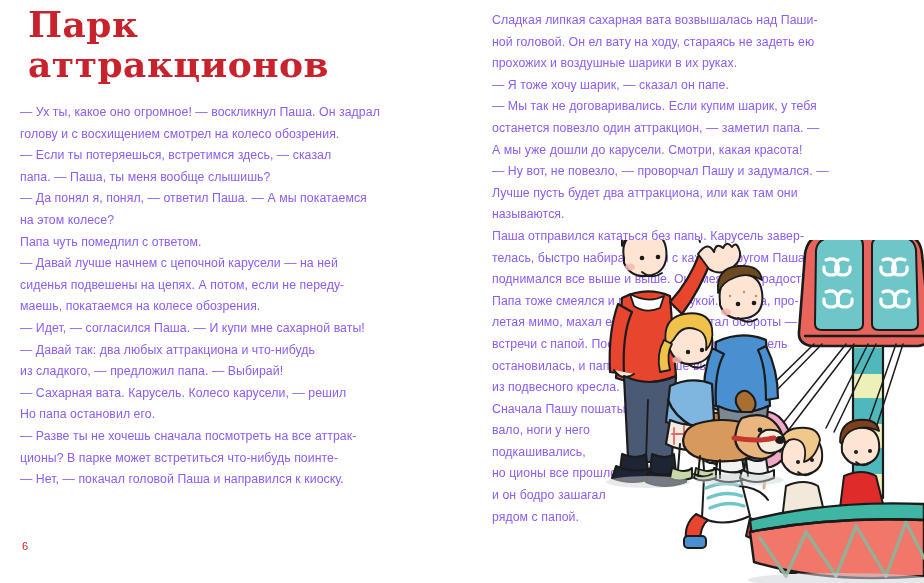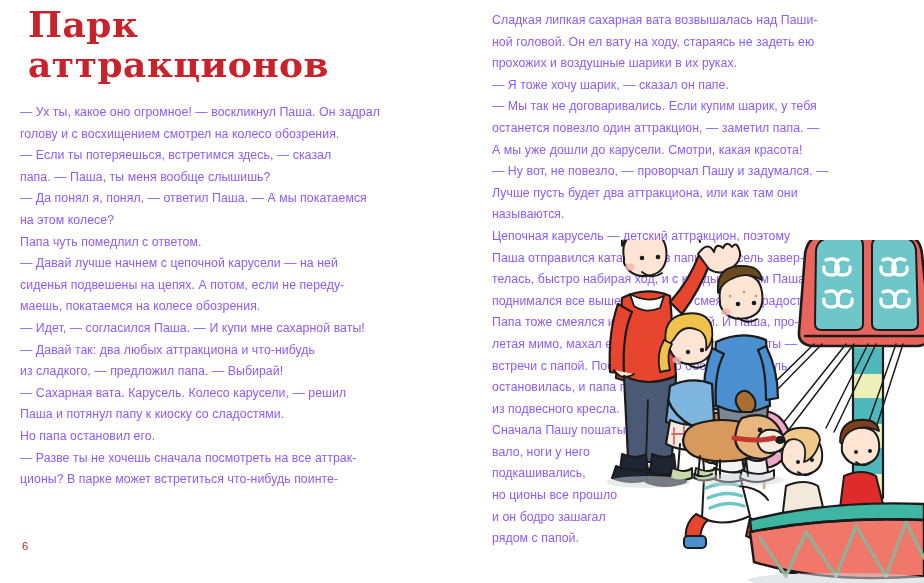--- a/index.html
+++ b/index.html
@@ -103,38 +103,37 @@
     <span class="ln">— Да понял я, понял, — ответил Паша. — А мы покатаемся</span>
     <span class="ln">на этом колесе?</span>
     <span class="ln">Папа чуть помедлил с ответом.</span>
     <span class="ln">— Давай лучше начнем с цепочной карусели — на ней</span>
     <span class="ln">сиденья подвешены на цепях. А потом, если не переду-</span>
     <span class="ln">маешь, покатаемся на колесе обозрения.</span>
     <span class="ln">— Идет, — согласился Паша. — И купи мне сахарной ваты!</span>
     <span class="ln">— Давай так: два любых аттракциона и что-нибудь</span>
     <span class="ln">из сладкого, — предложил папа. — Выбирай!</span>
     <span class="ln">— Сахарная вата. Карусель. Колесо карусели, — решил</span>
-    <span class="ln">Паша и потянул папу к киоску со сладостями.</span>
     <span class="ln">Но папа остановил его.</span>
     <span class="ln">— Разве ты не хочешь сначала посмотреть на все аттрак-</span>
     <span class="ln">ционы? В парке может встретиться что-нибудь поинте-</span>
+    <span class="ln">— Нет, — покачал головой Паша и направился к киоску.</span>
   </div>
 
   <div class="right-body body-text">
     <span class="ln">Сладкая липкая сахарная вата возвышалась над Паши-</span>
     <span class="ln">ной головой. Он ел вату на ходу, стараясь не задеть ею</span>
     <span class="ln">прохожих и воздушные шарики в их руках.</span>
     <span class="ln">— Я тоже хочу шарик, — сказал он папе.</span>
     <span class="ln">— Мы так не договаривались. Если купим шарик, у тебя</span>
     <span class="ln">останется повезло один аттракцион, — заметил папа. —</span>
     <span class="ln">А мы уже дошли до карусели. Смотри, какая красота!</span>
     <span class="ln">— Ну вот, не повезло, — проворчал Пашу и задумался. —</span>
     <span class="ln">Лучше пусть будет два аттракциона, или как там они</span>
     <span class="ln">называются.</span>
-    <span class="ln">Цепочная карусель — детский аттракцион, поэтому</span>
     <span class="ln">Паша отправился кататься без папы. Карусель завер-</span>
     <span class="ln">телась, быстро набирая ход, и с каждым кругом Паша</span>
     <span class="ln">поднимался все выше и выше. Он смеялся от радости.</span>
     <span class="ln">Папа тоже смеялся и махал ему рукой. И Паша, про-</span>
     <span class="ln">летая мимо, махал ему в ответ. И считал обороты —</span>
     <span class="ln">встречи с папой. После десятого оборота карусель</span>
     <span class="ln">остановилась, и папа помог Паше выбраться</span>
     <span class="ln">из подвесного кресла.</span>
     <span class="ln narrow">Сначала Пашу пошаты-</span>
     <span class="ln narrow">вало, ноги у него</span>

